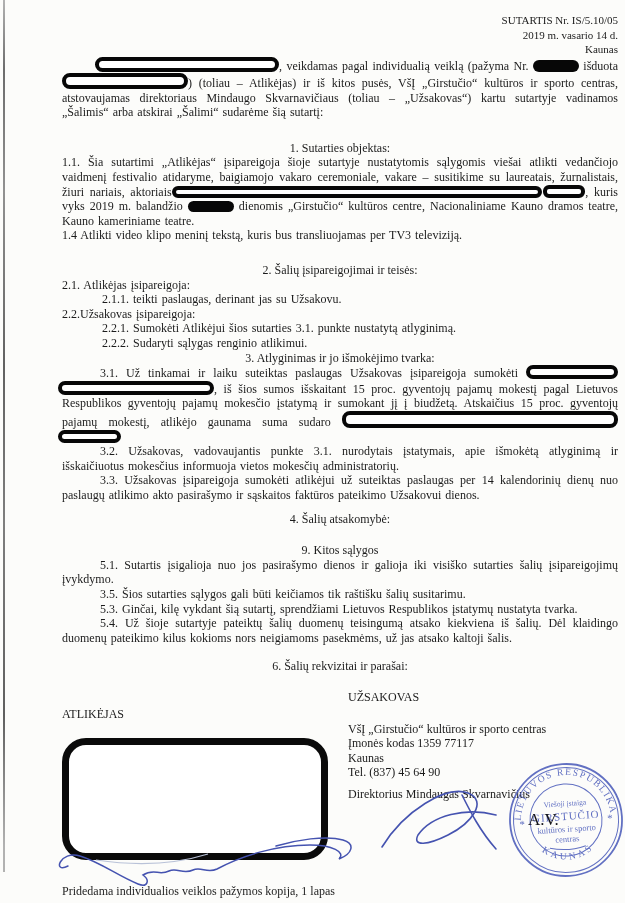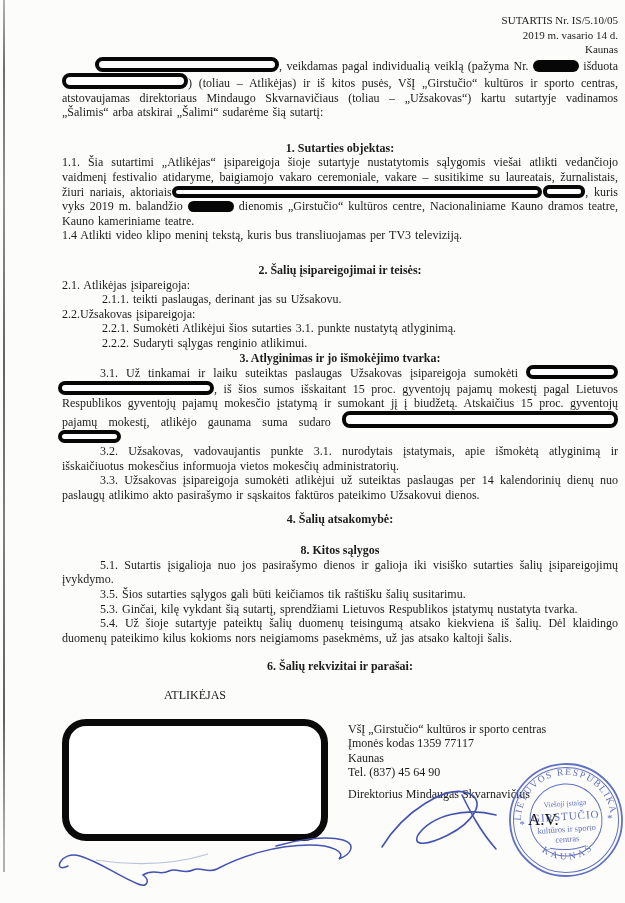--- a/index.html
+++ b/index.html
@@ -12,35 +12,35 @@
     position:absolute;left:3px;top:0;width:2px;height:872px;
     background:linear-gradient(to bottom,#9a9a9a 0%,#3d3d3d 8%,#6e6e6e 22%,
       #2e2e2e 42%,#555 60%,#2b2b2b 82%,#999 97%);
     opacity:.75;
   }
   .content{position:absolute;left:62px;top:0;width:556px;}
   .hline{font-weight:normal;font-size:11px;line-height:14.5px;text-align:right;}
   .header{padding-top:13px;}
   p.body{margin:0;font-size:12px;line-height:14.6px;text-align:justify;word-spacing:1px;}
   .intro{margin-top:10px;text-indent:33px;}
-  .sec-title{font-weight:bold;font-size:12px;line-height:14.6px;text-align:center;}
+  .sec-title{font-weight:normal;font-size:12px;line-height:14.6px;text-align:center;}
   #t1{margin-top:21px;} #t2{margin-top:20px;} #t3{}
   #t4{margin-top:9px;}  #t5{margin-top:17px;} #t6{margin-top:14px;}
   .ti{text-indent:38px;}
   .ind1{padding-left:40px;}
   
   .rw{display:inline-block;vertical-align:-2px;background:#fff;border:4px solid #070707;border-radius:8px;}
   .rb{display:inline-block;vertical-align:-2px;background:#070707;border-radius:6px;}
   .lstart{margin-left:-4px;}
   
   .footer{position:absolute;left:62px;top:683px;width:556px;height:215px;font-size:12px;}
   .sig-head{font-size:12px;line-height:15px;}
   .big-redact{margin-top:16px;width:252px;height:108px;border:7px solid #0a0a0a;border-radius:24px;background:#fff;}
   .col-right{position:absolute;left:286px;top:7px;line-height:14.4px;}
-  .client-lines{margin-top:32px;}
+  .client-lines{margin-top:17px;}
   .director{margin-top:7px;}
   .abs{position:absolute;}
   #sig-performer{left:56px;top:832px;}
   #sig-director{left:376px;top:783px;}
   #stamp{left:506px;top:760px;transform:rotate(-4deg);opacity:.92;}
   #av-text{left:528px;top:810px;font-size:17px;color:#15151a;z-index:5;}
   #footer-note{left:62px;top:884px;font-size:12px;color:#242424;}
   .stamp-text{font-family:"Liberation Serif",serif;}
 </style>
 </head>
@@ -69,35 +69,36 @@
     <p class="body ind1">2.2.1. Sumokėti Atlikėjui šios sutarties 3.1. punkte nustatytą atlyginimą.</p>
     <p class="body ind1">2.2.2. Sudaryti sąlygas renginio atlikimui.</p>
 
     <div class="sec-title" id="t3">3. Atlyginimas ir jo išmokėjimo tvarka:</div>
     <p class="body ti"><span>3.1. Už tinkamai ir laiku suteiktas paslaugas Užsakovas įsipareigoja sumokėti</span> <span class="rw" style="width:84px;height:6px;"></span> <span class="rw lstart" style="width:148px;height:6px;"></span><span>, iš šios sumos išskaitant 15 proc. gyventojų pajamų mokestį pagal Lietuvos Respublikos gyventojų pajamų mokesčio įstatymą ir sumokant jį į biudžetą. Atskaičius 15 proc. gyventojų pajamų mokestį, atlikėjo gaunama suma sudaro</span> <span class="rw" style="width:268px;height:9px;"></span> <span class="rw lstart" style="width:55px;height:5px;"></span></p>
     <p class="body ti">3.2. Užsakovas, vadovaujantis punkte 3.1. nurodytais įstatymais, apie išmokėtą atlyginimą ir išskaičiuotus mokesčius informuoja vietos mokesčių administratorių.</p>
     <p class="body ti">3.3. Užsakovas įsipareigoja sumokėti atlikėjui už suteiktas paslaugas per 14 kalendorinių dienų nuo paslaugų atlikimo akto pasirašymo ir sąskaitos faktūros  pateikimo Užsakovui dienos.</p>
 
     <div class="sec-title" id="t4">4. Šalių atsakomybė:</div>
 
-    <div class="sec-title" id="t5">8. Kitos sąlygos</div>
+    <div class="sec-title" id="t5">9. Kitos sąlygos</div>
     <p class="body ti">5.1. Sutartis įsigalioja nuo jos pasirašymo dienos ir galioja iki visiško sutarties šalių įsipareigojimų įvykdymo.</p>
     <p class="body ti">3.5. Šios sutarties sąlygos gali būti keičiamos tik raštišku šalių susitarimu.</p>
     <p class="body ti">5.3. Ginčai, kilę vykdant šią sutartį, sprendžiami Lietuvos Respublikos įstatymų nustatyta tvarka.</p>
     <p class="body ti">5.4. Už šioje sutartyje pateiktų šalių duomenų teisingumą atsako kiekviena iš šalių. Dėl klaidingo duomenų pateikimo kilus kokioms nors neigiamoms pasekmėms, už jas atsako kaltoji šalis.</p>
 
     <div class="sec-title" id="t6">6. Šalių rekvizitai ir parašai:</div>
   </div>
 
   <div class="footer">
-    <div class="col-left" style="position:absolute;left:0;top:5px;text-align:center;">
+    <div class="col-left" style="position:absolute;left:0;top:24px;">
       <div class="sig-head">ATLIKĖJAS</div>
       <div class="big-redact"></div>
     </div>
     <div class="col-right">
+      <div class="sig-head">UŽSAKOVAS</div>
       <div class="client-lines">
         <div>VšĮ „Girstučio“ kultūros ir sporto centras</div>
         <div>Įmonės kodas 1359 77117</div>
         <div>Kaunas</div>
         <div>Tel. (837) 45 64 90</div>
       </div>
       <div class="director">Direktorius Mindaugas Skvarnavičius</div>
     </div>
   </div>
 
@@ -137,13 +138,14 @@
       <text x="104" y="65" font-size="11">*</text>
       <text x="60" y="46" font-size="7.5">Viešoji įstaiga</text>
       <text x="60" y="60" font-size="11" letter-spacing="1">GIRSTUČIO</text>
       <text x="60" y="72" font-size="8.5">kultūros ir sporto</text>
       <text x="60" y="82" font-size="8.5">centras</text>
     </g>
   </svg>
 
   <div id="av-text" class="abs">A.V.</div>
 
+  <div id="footer-note" class="abs">Pridedama individualios veiklos pažymos kopija, 1 lapas</div>
 </div>
 
 </body></html>

